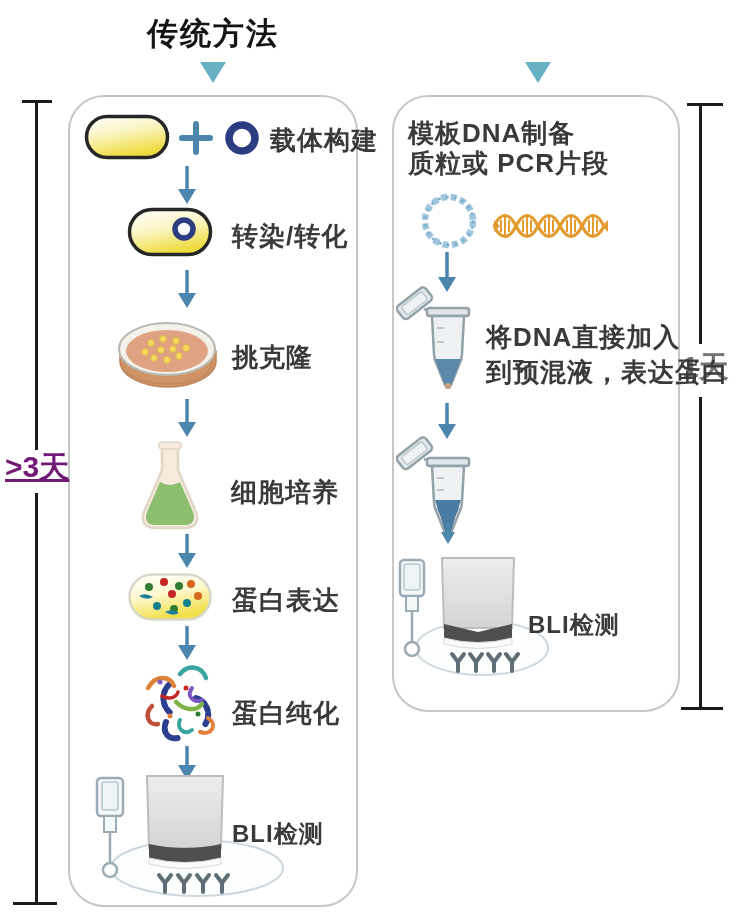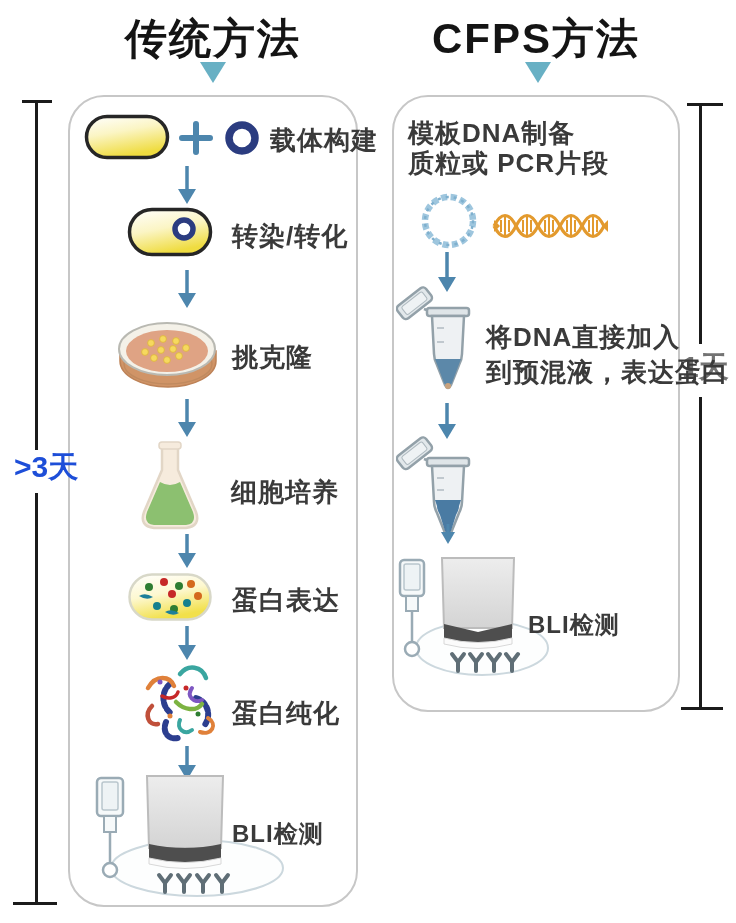--- a/index.html
+++ b/index.html
@@ -1,41 +1,40 @@
 <!DOCTYPE html>
 <html><head>
 <meta charset="utf-8">
 <style>
   html,body{margin:0;padding:0;background:#ffffff;}
   #stage{position:relative;width:736px;height:923px;background:#ffffff;overflow:hidden;
          font-family:"Liberation Sans",sans-serif;color:#2f2f2f;}
   .abs{position:absolute;}
-  .title{font-size:42px;font-weight:700;color:#141414;letter-spacing:2px;text-align:center;line-height:1;}
+  .title{font-size:31px;font-weight:700;color:#141414;letter-spacing:2px;text-align:center;line-height:1;}
   .tri{width:0;height:0;border-left:13px solid transparent;border-right:13px solid transparent;}
   .panel{border:2px solid #c7c7c7;border-radius:36px;background:#ffffff;}
   .lbl{font-size:26px;font-weight:600;color:#3a3a3a;letter-spacing:1px;line-height:1;white-space:nowrap;}
   .dur{font-size:30px;font-weight:700;line-height:1;white-space:nowrap;}
   .bline{background:#1b1b1b;}
 </style>
 </head>
 <body>
 
 <div id="stage">
 
   <div class="abs title" style="left:68px;top:18px;width:290px;">传统方法</div>
-  <div class="abs title" style="left:392px;top:18px;width:288px;">CFPS方法</div>
   <div class="abs tri" style="left:200px;top:62px;border-top:21px solid #68b0c4;"></div>
   <div class="abs tri" style="left:525px;top:62px;border-top:21px solid #68b0c4;"></div>
 
   <div class="abs panel" style="left:68px;top:95px;width:286px;height:808px;"></div>
   <div class="abs panel" style="left:392px;top:95px;width:284px;height:613px;"></div>
 
   <div class="abs bline" style="left:22px;top:100px;width:30px;height:2.5px;"></div>
   <div class="abs bline" style="left:35px;top:101px;width:2.5px;height:349px;"></div>
-  <div class="abs dur" style="left:14px;top:452px;color:#1d4ed8;">&gt;3天</div>
+  <div class="abs dur" style="left:5px;top:452px;color:#701a75;text-decoration:underline;">&gt;3天</div>
   <div class="abs bline" style="left:35px;top:493px;width:2.5px;height:410px;"></div>
   <div class="abs bline" style="left:13px;top:902px;width:44px;height:2.5px;"></div>
 
   <div class="abs bline" style="left:687px;top:103px;width:36px;height:2.5px;"></div>
   <div class="abs bline" style="left:699px;top:104px;width:2.5px;height:240px;"></div>
   <div class="abs dur" style="left:682px;top:352px;color:#737373;">1天</div>
   <div class="abs bline" style="left:699px;top:397px;width:2.5px;height:311px;"></div>
   <div class="abs bline" style="left:681px;top:707px;width:42px;height:2.5px;"></div>
 
   <div class="abs" style="left:84px;top:114px;">

